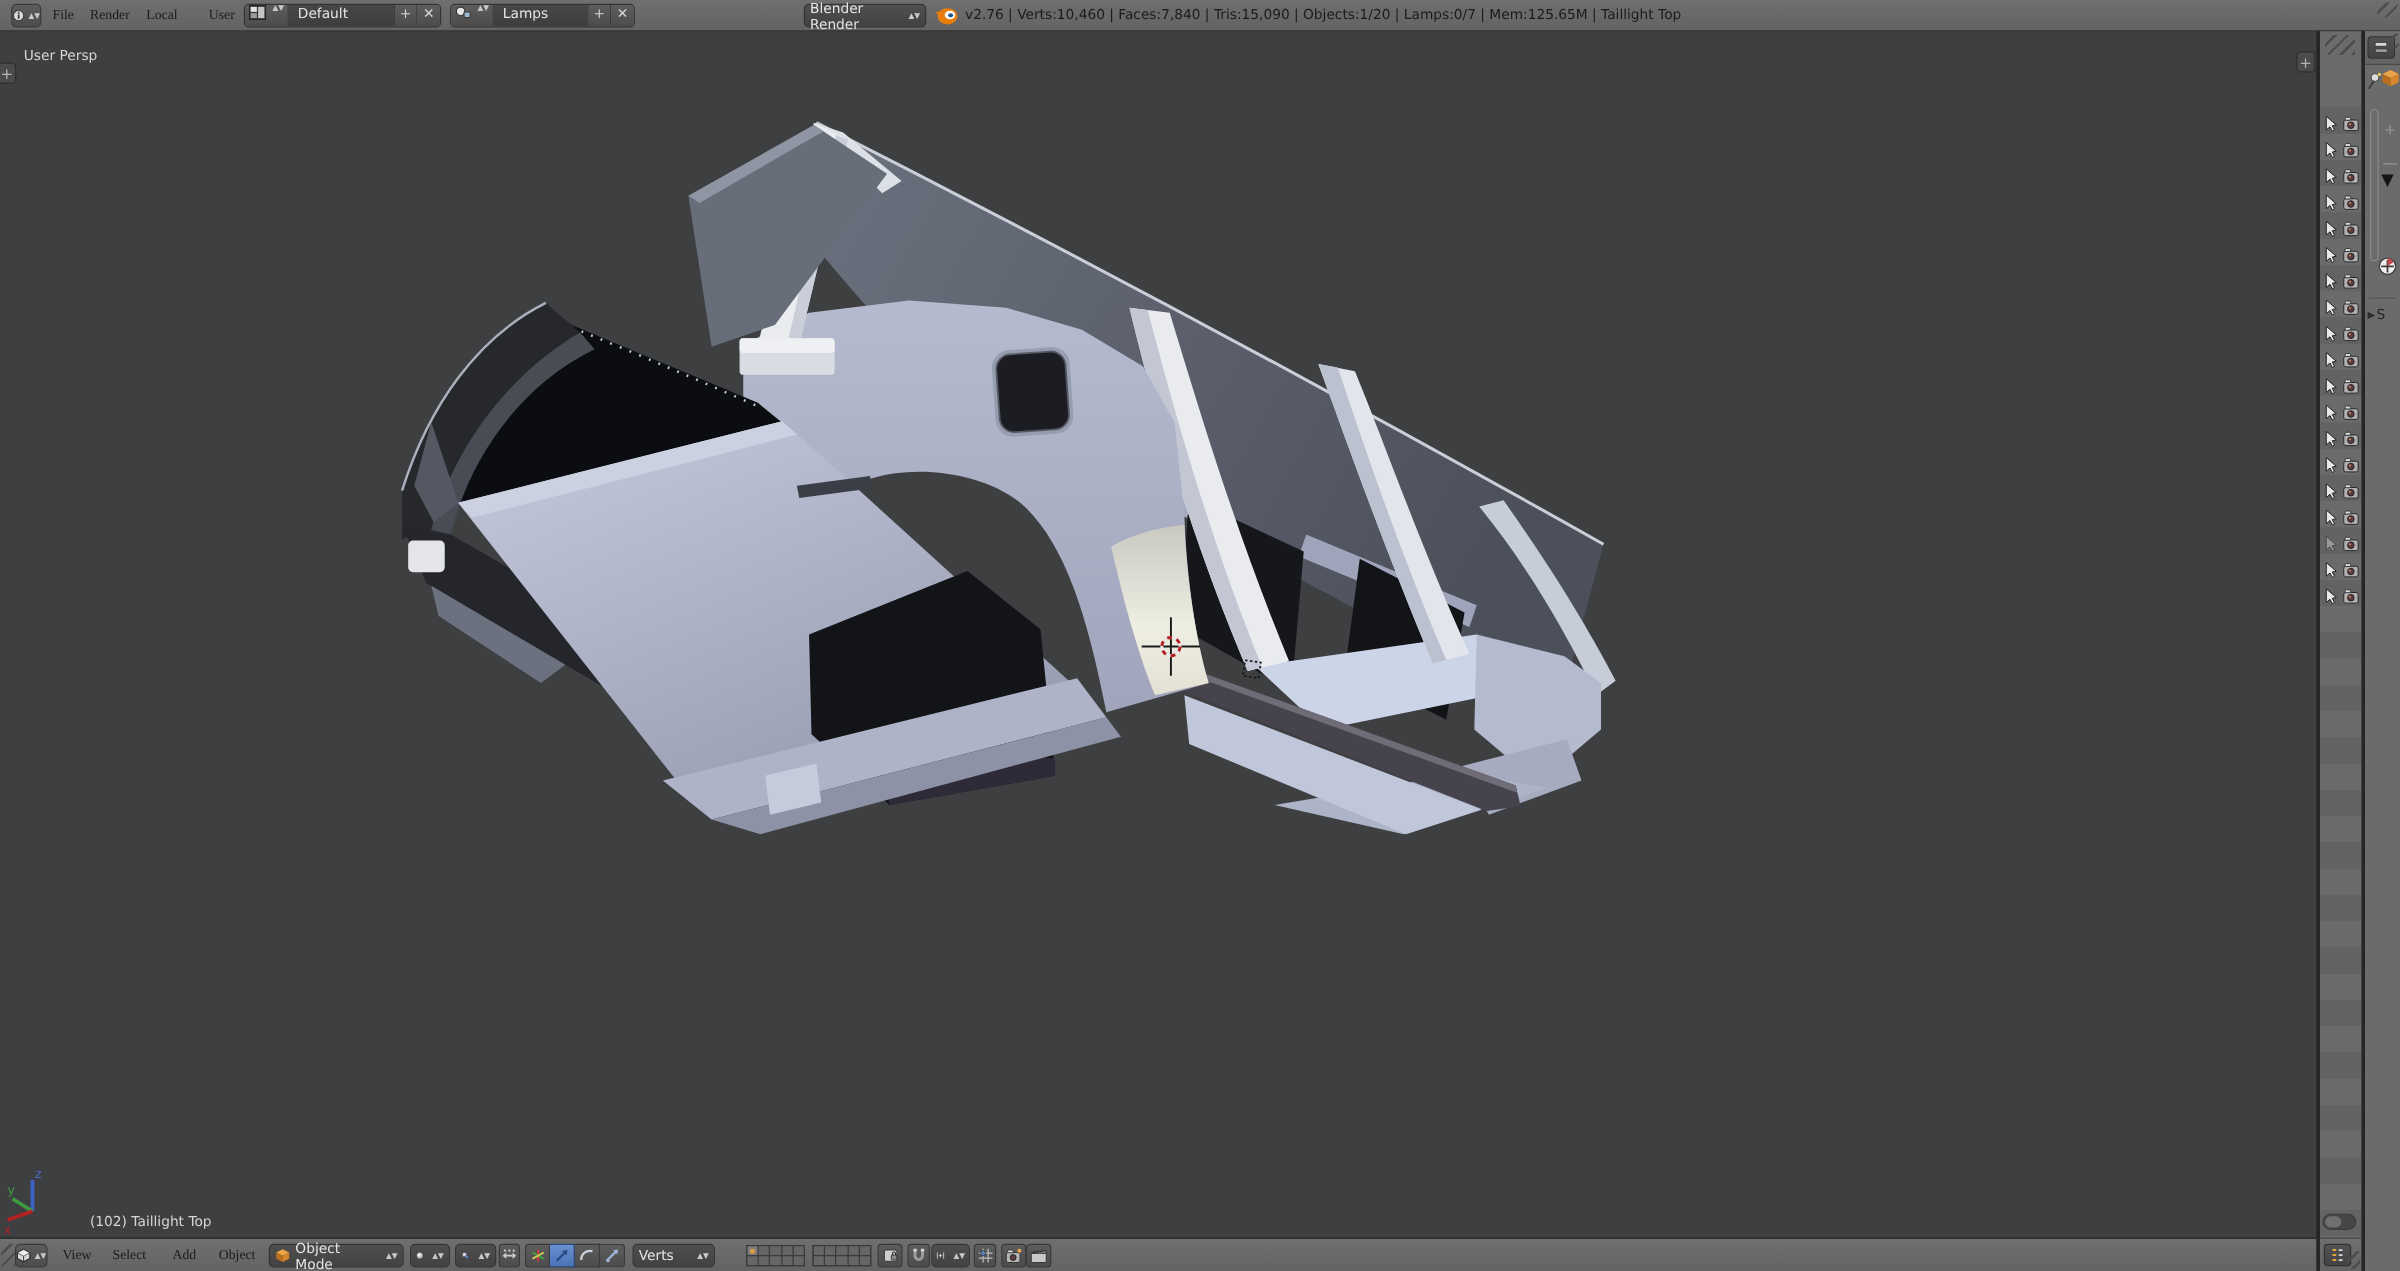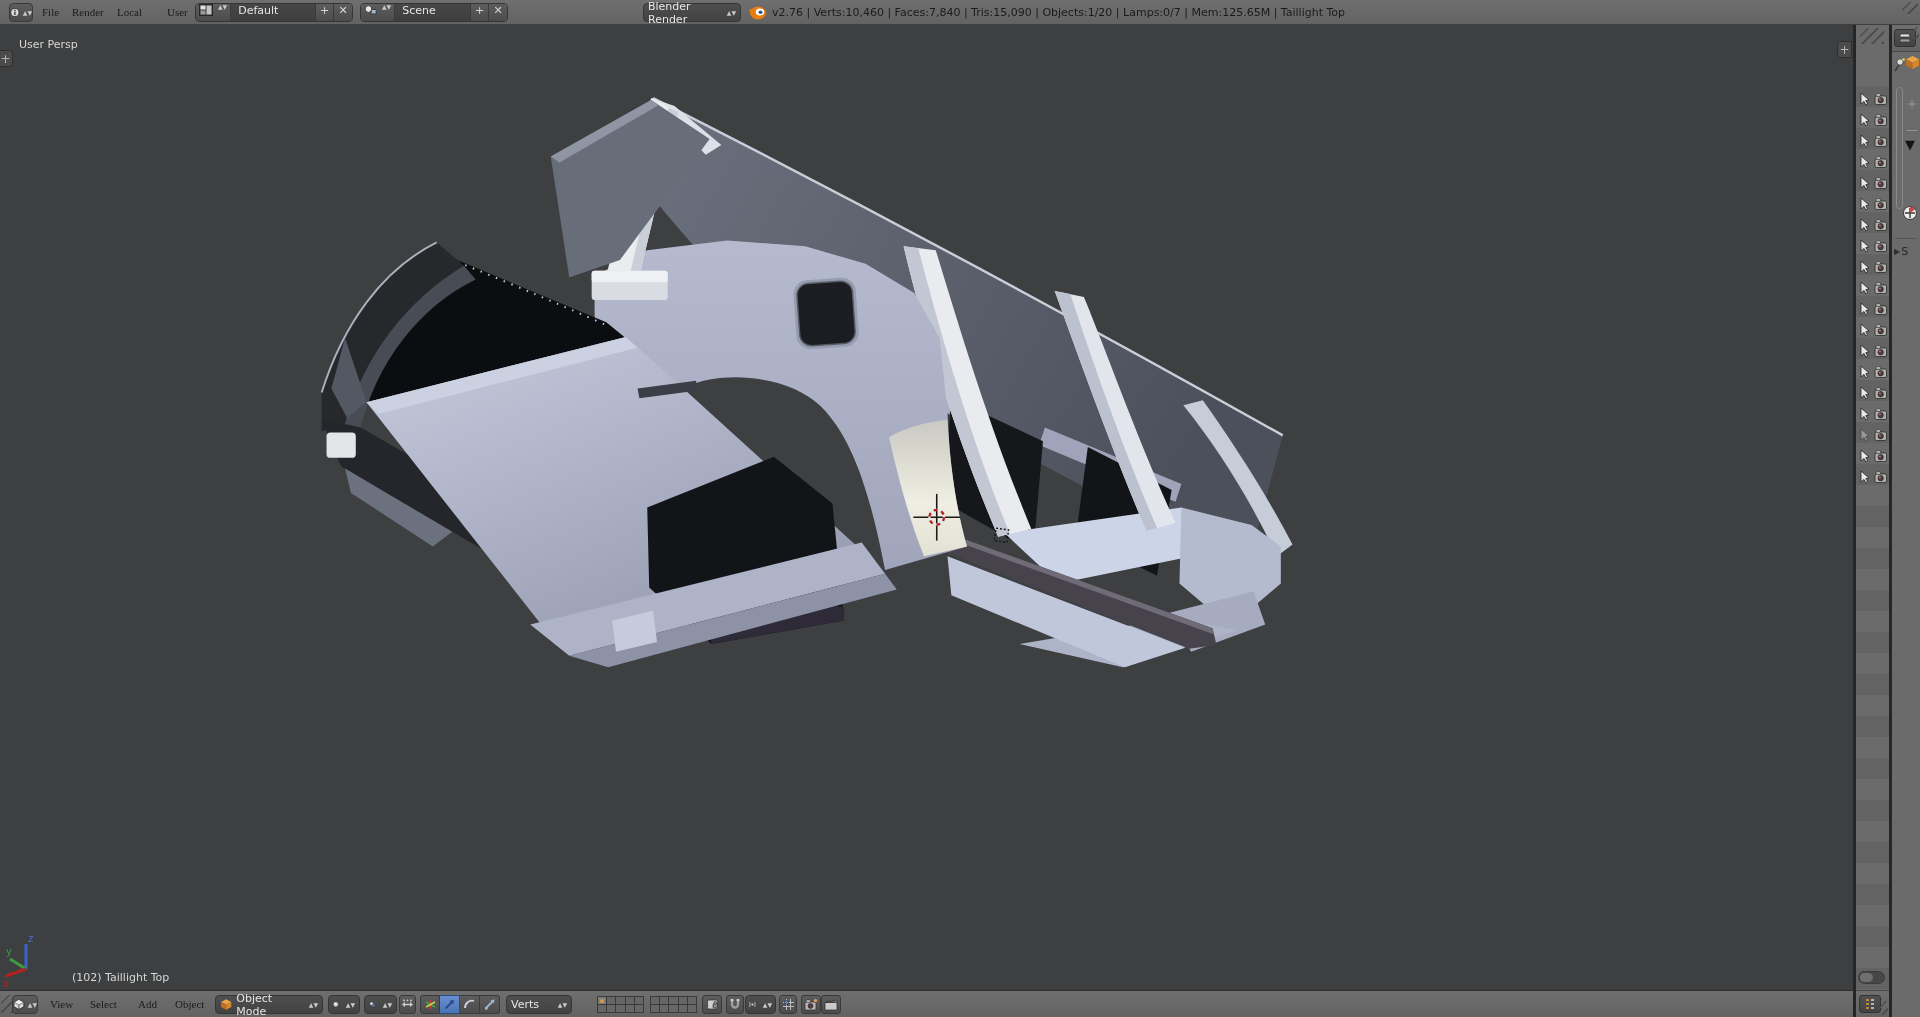--- a/index.html
+++ b/index.html
@@ -184,21 +184,21 @@
 
   <div class="seg" style="left:360px;width:148px">
     <div class="icon-seg">
       <svg width="13" height="12" viewBox="0 0 13 12">
         <circle cx="4.5" cy="5" r="3.4" fill="#e8e8e8" stroke="#3a3a3a"></circle>
         <rect x="7.2" y="5.4" width="5" height="4.6" rx="1" fill="#9fb6c9" stroke="#3a3a3a"></rect>
       </svg>
       <span class="updown">▲▼</span>
     </div>
     <div class="field-seg" style="flex:1">
-      <span>Scene</span>
+      <span>Lamps</span>
     </div>
     <div class="mini">+</div>
     <div class="mini">✕</div>
   </div>
 
   <div class="dd" style="left:643px;width:98px">
     <span>Blender Render</span>
     <span class="updown">▲▼</span>
   </div>
 

